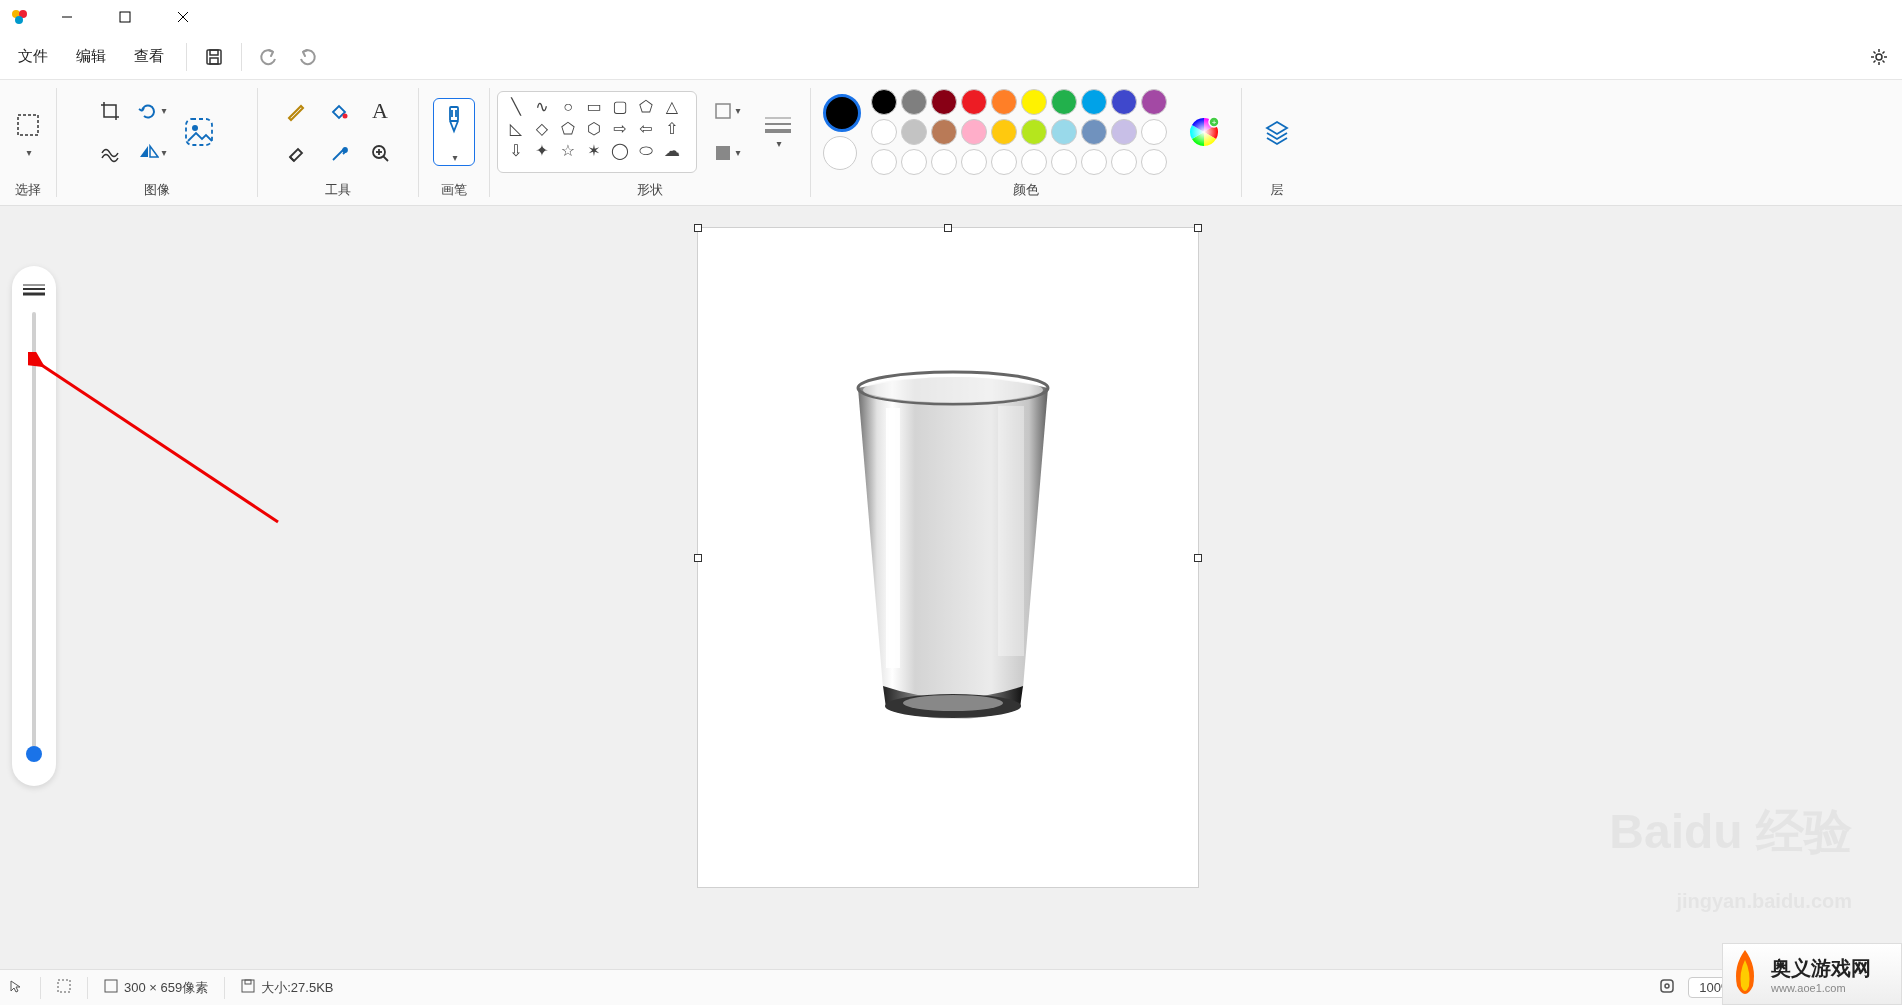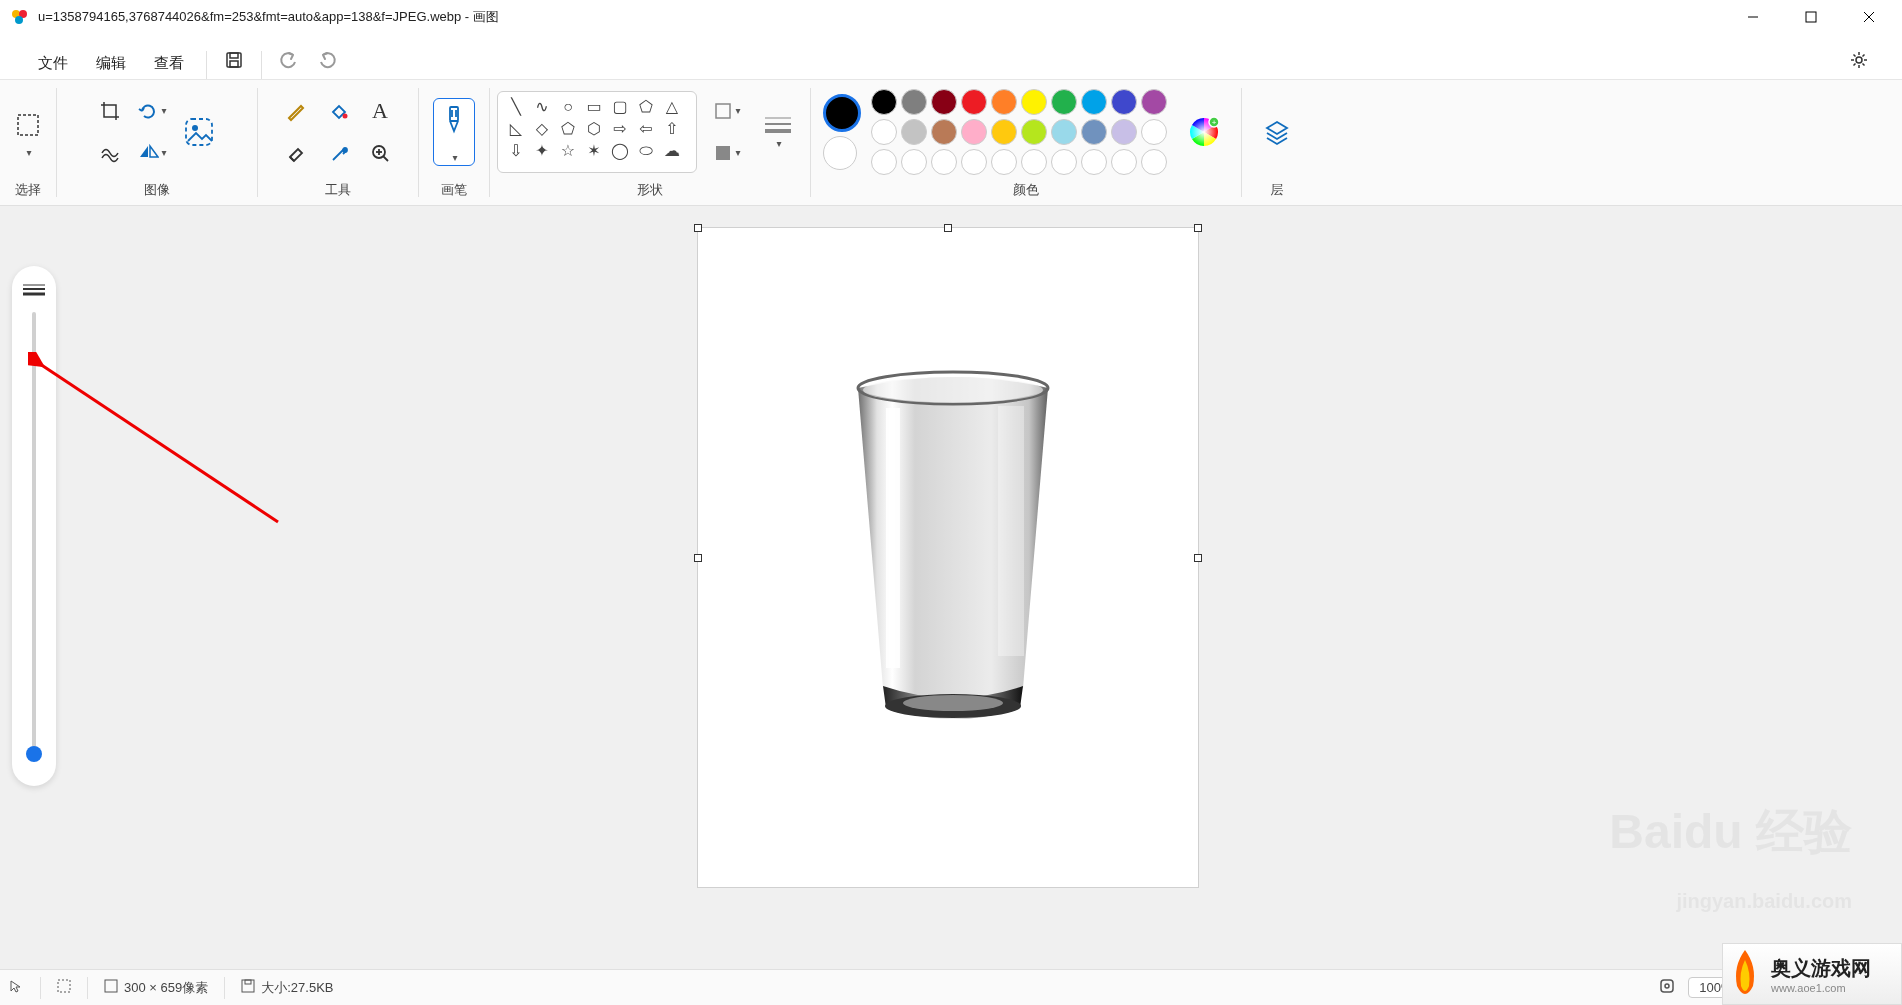--- a/index.html
+++ b/index.html
@@ -3,21 +3,21 @@
 <meta charset="utf-8">
 <style>
 *{box-sizing:border-box;margin:0;padding:0;font-family:"Segoe UI","Microsoft YaHei",sans-serif;}
 body{width:1902px;height:1005px;background:#f5f5f5;overflow:hidden;position:relative;}
 .titlebar{height:34px;background:#fff;display:flex;align-items:center;padding:0 4px 0 10px;}
 .titlebar .app-icon{width:20px;height:20px;margin-right:8px;}
 .titlebar .title{font-size:13px;color:#222;flex:1;}
 .winbtns{display:flex;height:100%;}
 .winbtn{width:58px;display:flex;align-items:center;justify-content:center;}
 .winbtn svg{stroke:#000;stroke-width:1;fill:none;}
-.menubar{height:46px;background:#fff;display:flex;align-items:flex-end;padding:0 24px;border-bottom:1px solid #e6e6e6;}
+.menubar{height:46px;background:#fff;display:flex;align-items:center;padding:0 4px;border-bottom:1px solid #e6e6e6;}
 .menuitem{padding:6px 14px;font-size:15px;color:#222;}
 .sep{width:1px;height:28px;background:#e0e0e0;margin:0 8px;}
 .tbtn{width:38px;height:38px;display:flex;align-items:center;justify-content:center;border-radius:4px;}
 .ribbon{height:126px;background:#fafafa;display:flex;border-bottom:1px solid #e0e0e0;position:relative;}
 .rgroup{display:flex;flex-direction:column;align-items:center;padding:6px 10px 4px;}
 .rgroup .tools{display:flex;flex:1;align-items:center;justify-content:center;gap:2px;}
 .rgroup .label{font-size:13px;color:#444;padding:4px 0 2px;}
 .vsep{width:1px;background:#e0e0e0;margin:8px 0;}
 .toolbtn{width:40px;height:40px;display:flex;align-items:center;justify-content:center;border-radius:4px;}
 .toolbtn.big{width:50px;height:60px;flex-direction:column;}
@@ -52,21 +52,20 @@
 <body>
 
 <div class="titlebar">
   <span class="app-icon">
     <svg viewBox="0 0 20 20">
         <circle cx="6" cy="7" r="4" fill="#f7b500"></circle>
         <circle cx="13" cy="7" r="4" fill="#e23"></circle>
         <circle cx="9" cy="13" r="4" fill="#09c"></circle>
       </svg>
   </span>
-  <span class="title">u=1358794165,3768744026&amp;fm=253&amp;fmt=auto&amp;app=138&amp;f=JPEG.webp - 画图</span>
   <div class="winbtns">
     <div class="winbtn">
         <svg width="12" height="12">
           <line x1="1" y1="6" x2="11" y2="6"></line>
         </svg>
       </div>
     <div class="winbtn">
         <svg width="12" height="12">
           <rect x="1" y="1" width="10" height="10"></rect>
         </svg>

